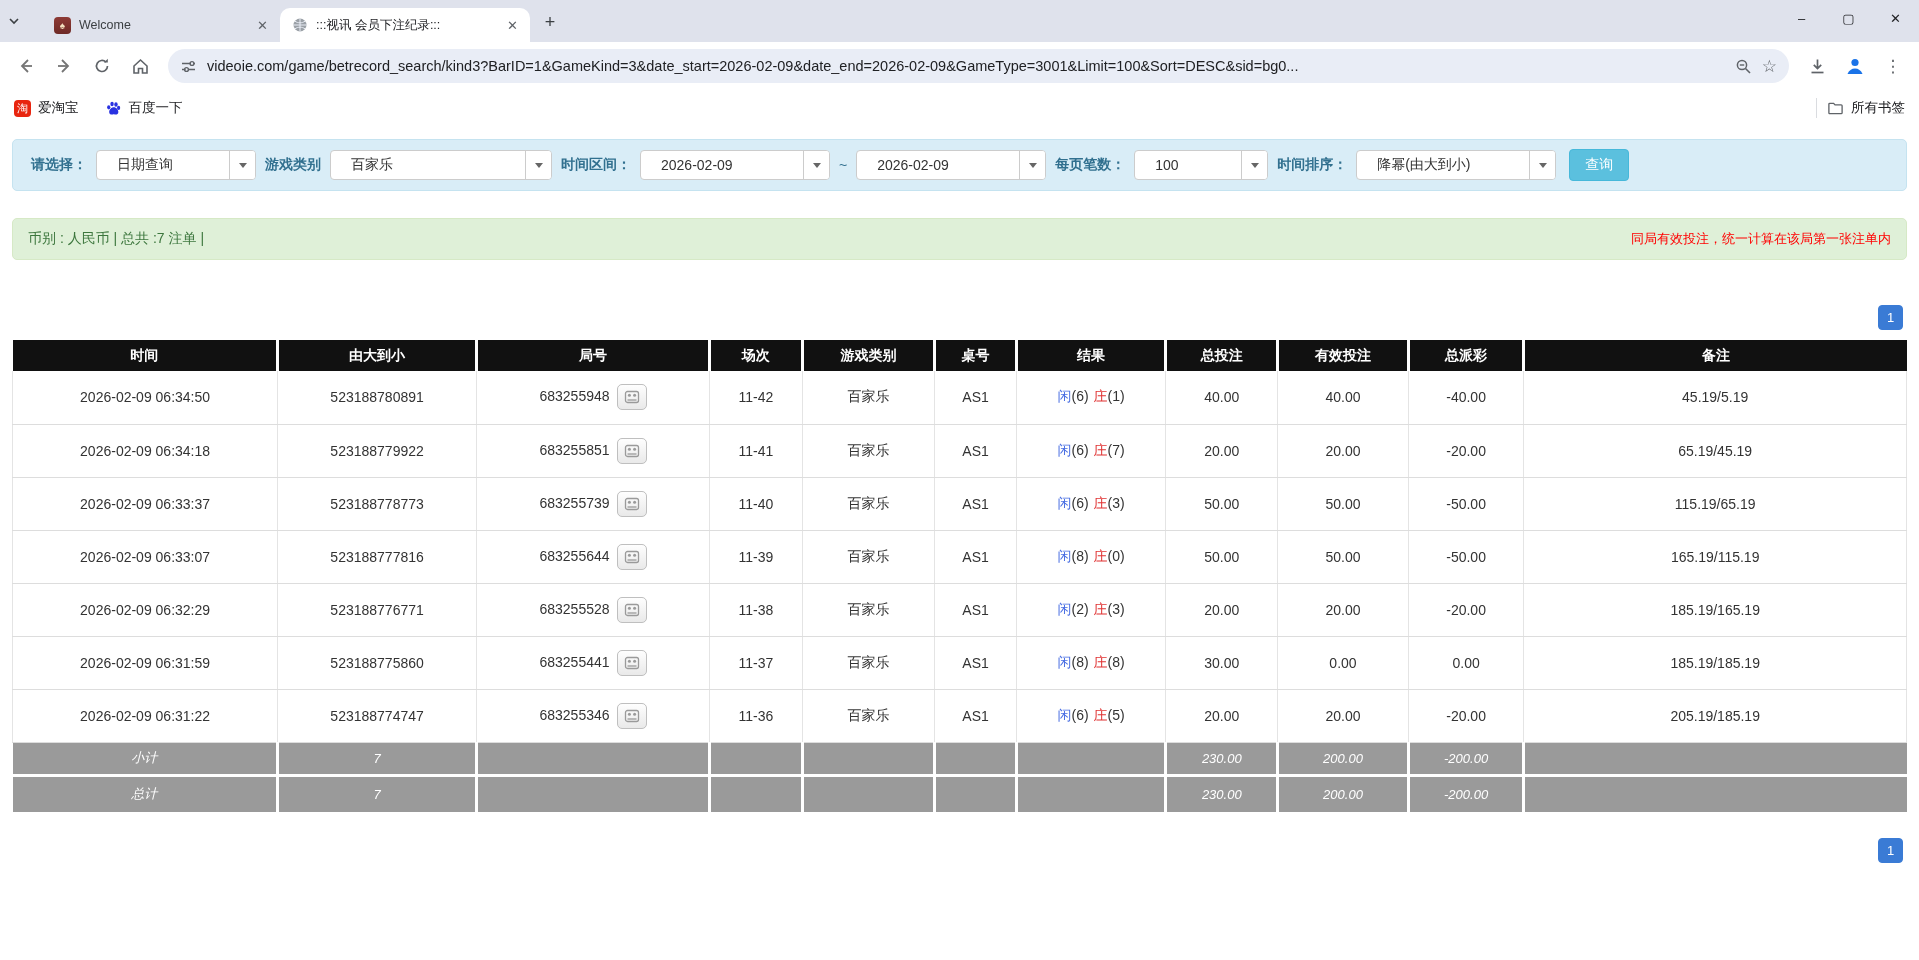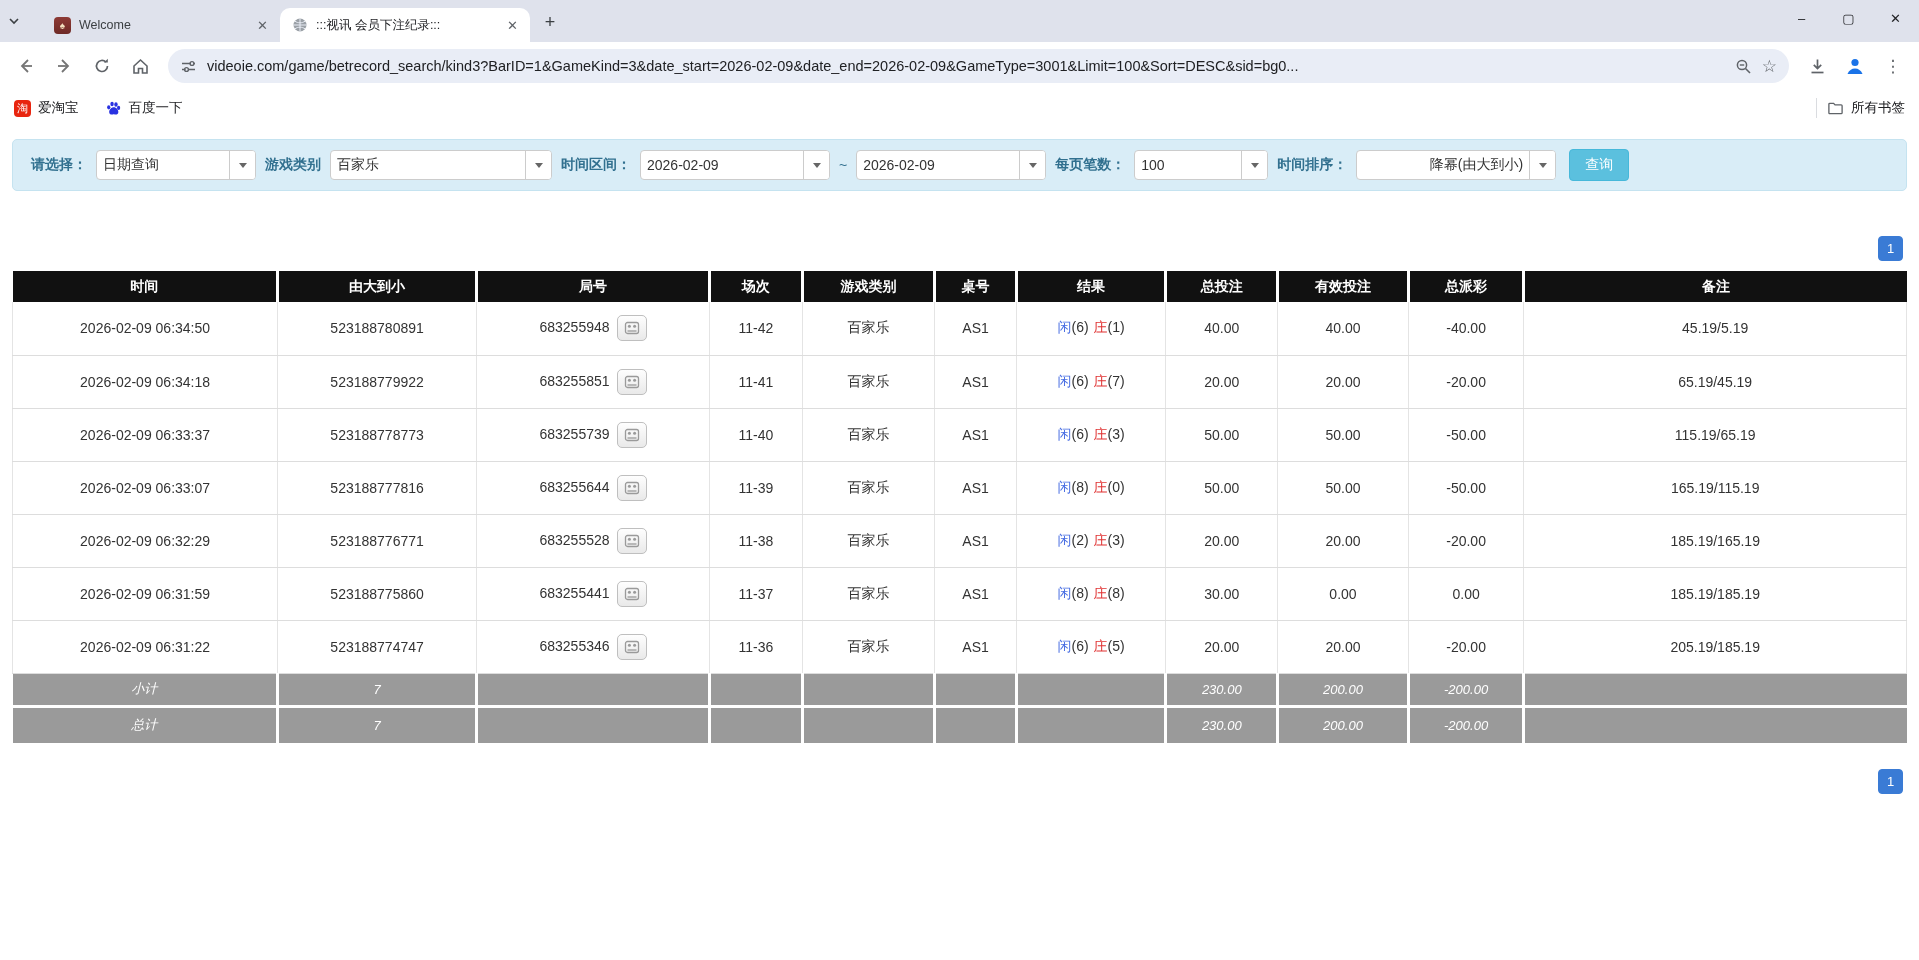--- a/index.html
+++ b/index.html
@@ -45,27 +45,27 @@
 
   
   .content { background:#fff; height:834px; }
   .page-title { font-size:23px; font-weight:400; color:#333; margin:42px 0 0 12px; }
 
   .filter-panel { margin:13px 12px 0; height:52px; background:#d9edf7; border:1px solid #c5e3f0;
     border-radius:5px; display:flex; align-items:center; padding:0 18px; gap:9px; }
   .f-label { color:#31708f; font-weight:bold; font-size:14px; white-space:nowrap; }
   .sel { display:flex; align-items:center; background:#fff; border:1px solid #ccc; border-radius:4px;
     height:30px; overflow:hidden; cursor:pointer; }
-  .sel .val { flex:1; padding:0 6px; font-size:14px; color:#333; white-space:nowrap; overflow:hidden; }
+  .sel .val { flex:1; padding:0 20px; font-size:14px; color:#333; white-space:nowrap; overflow:hidden; }
   .sel .arrow { width:26px; align-self:stretch; border-left:1px solid #ccc; display:flex; align-items:center;
     justify-content:center; background:#fff; }
   .tri { width:0; height:0; border-left:4px solid transparent; border-right:4px solid transparent;
     border-top:5px solid #666; }
   .w-select { width:160px; } .w-game { width:222px; } .w-date { width:190px;gap:48px; }
-  .w-pp { width:134px; } .w-sort { width:200px;text-align:right; }
+  .w-pp { width:134px; } .w-sort { width:200px; }
   .tilde { color:#31708f; font-size:14px; }
   .search-btn { background:#5bc0de; border:1px solid #46b8da; color:#fff; border-radius:4px; height:32px;
     padding:0 15px; font-size:14px; margin-left:4px; cursor:pointer; }
 
   .summary-bar { margin:27px 12px 0; height:42px; background:#dff0d8; border:1px solid #d6e9c6;
     border-radius:5px; display:flex; align-items:center; justify-content:space-between; padding:0 15px; }
   .summary-left { color:#3c763d; font-size:14px; }
   .summary-notice { color:#f00; font-size:13px; }
 
   .pag-row { display:flex; justify-content:flex-end; padding-right:16px; }
@@ -251,20 +251,24 @@
     <span class="f-label">时间排序：</span>
     <div class="sel w-sort">
       <span class="val">降幂(由大到小)</span>
       <span class="arrow">
           <span class="tri"></span>
         </span>
     </div>
     <button class="search-btn">查询</button>
   </div>
 
+  <div class="summary-bar">
+    <span class="summary-left">币别 : 人民币 | 总共 :7 注单 |</span>
+    <span class="summary-notice">同局有效投注，统一计算在该局第一张注单内</span>
+  </div>
 
   <div class="pag-row pag-top">
     <button class="page-btn">1</button>
   </div>
 
   <table class="bets">
     <colgroup>
       <col style="width:14.0%">
         <col style="width:10.5%">
         <col style="width:12.3%">

